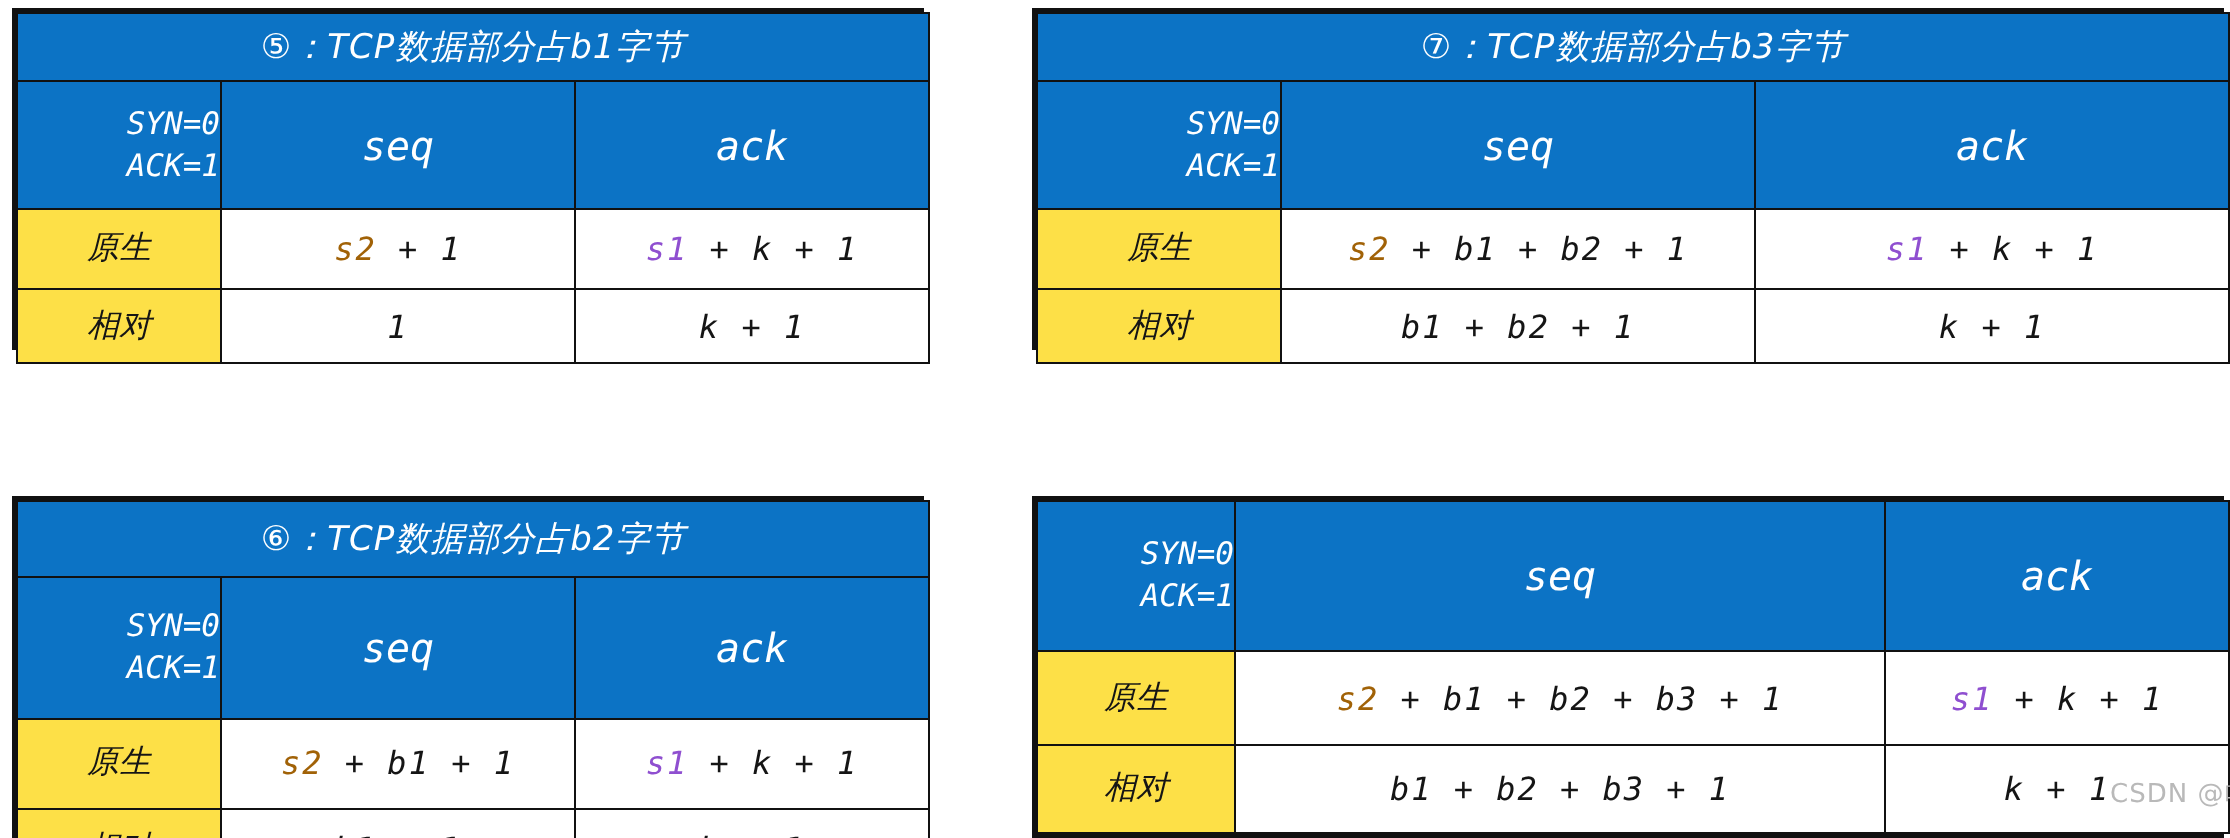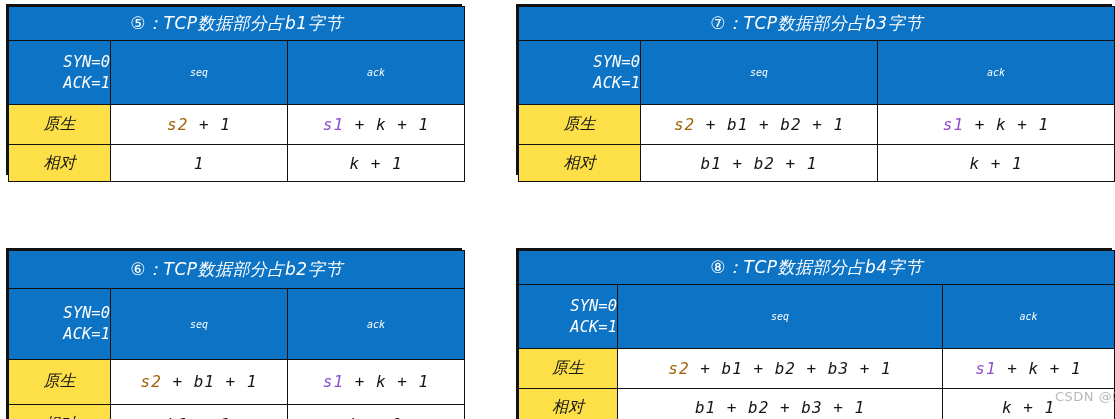--- a/index.html
+++ b/index.html
@@ -50,21 +50,21 @@
     font-size: 17px;
     letter-spacing: 0.5px;
     white-space: nowrap;
   }
 
   
   .hdr-cell {
     background: #0c73c5;
     color: #ffffff;
     height: 63px;
-    font-size: 10px;
+    font-size: 20px;
     font-family: "DejaVu Sans Mono", "Liberation Mono", monospace;
   }
   .hdr-flag {
     text-align: left;
     padding-left: 9px !important;
     line-height: 1.35;
     font-size: 15.5px;
   }
   .hdr-flag .fl { display: block; text-align: right; }
 
@@ -207,23 +207,20 @@
 
 <div class="tbl" id="tbl-8">
   <table>
     <colgroup>
         <col style="width:99px">
         <col style="width:325px">
         <col style="width:172px">
       </colgroup>
     <tbody>
       <tr>
-        <td class="title-cell" colspan="3">⑧：TCP数据部分占b4字节</td>
-      </tr>
-      <tr>
         <td class="hdr-cell hdr-flag">
           <span class="fl">SYN=0</span>
           <span class="fl">ACK=1</span>
         </td>
         <td class="hdr-cell">seq</td>
         <td class="hdr-cell">ack</td>
       </tr>
       <tr class="r1">
         <td class="lbl-cell">原生</td>
         <td class="val-cell"><span class="sblue">s2</span><span> + b1 + b2 + b3 + 1</span></td>

